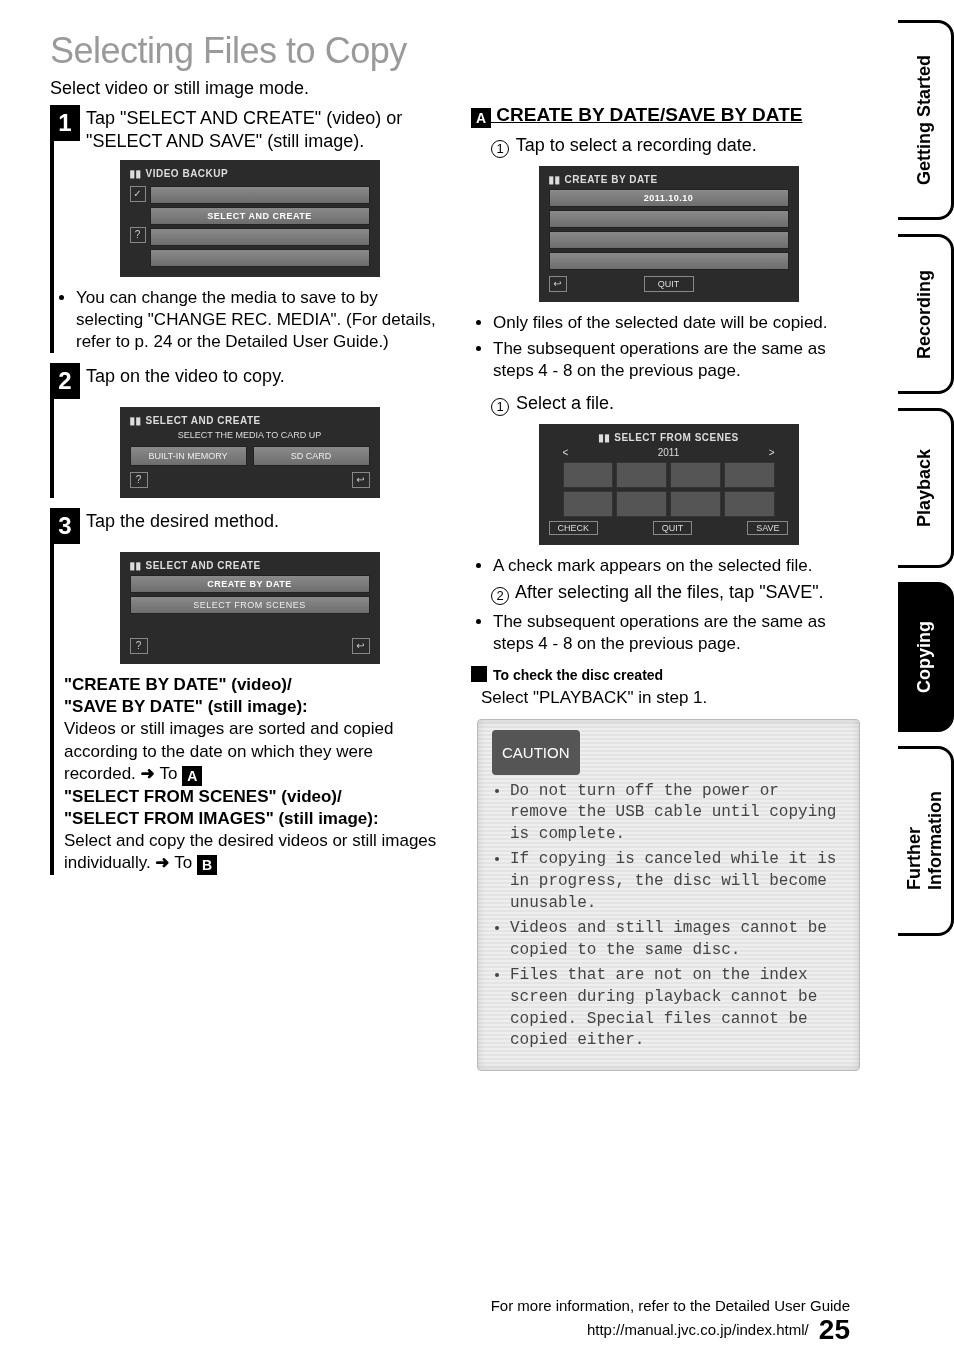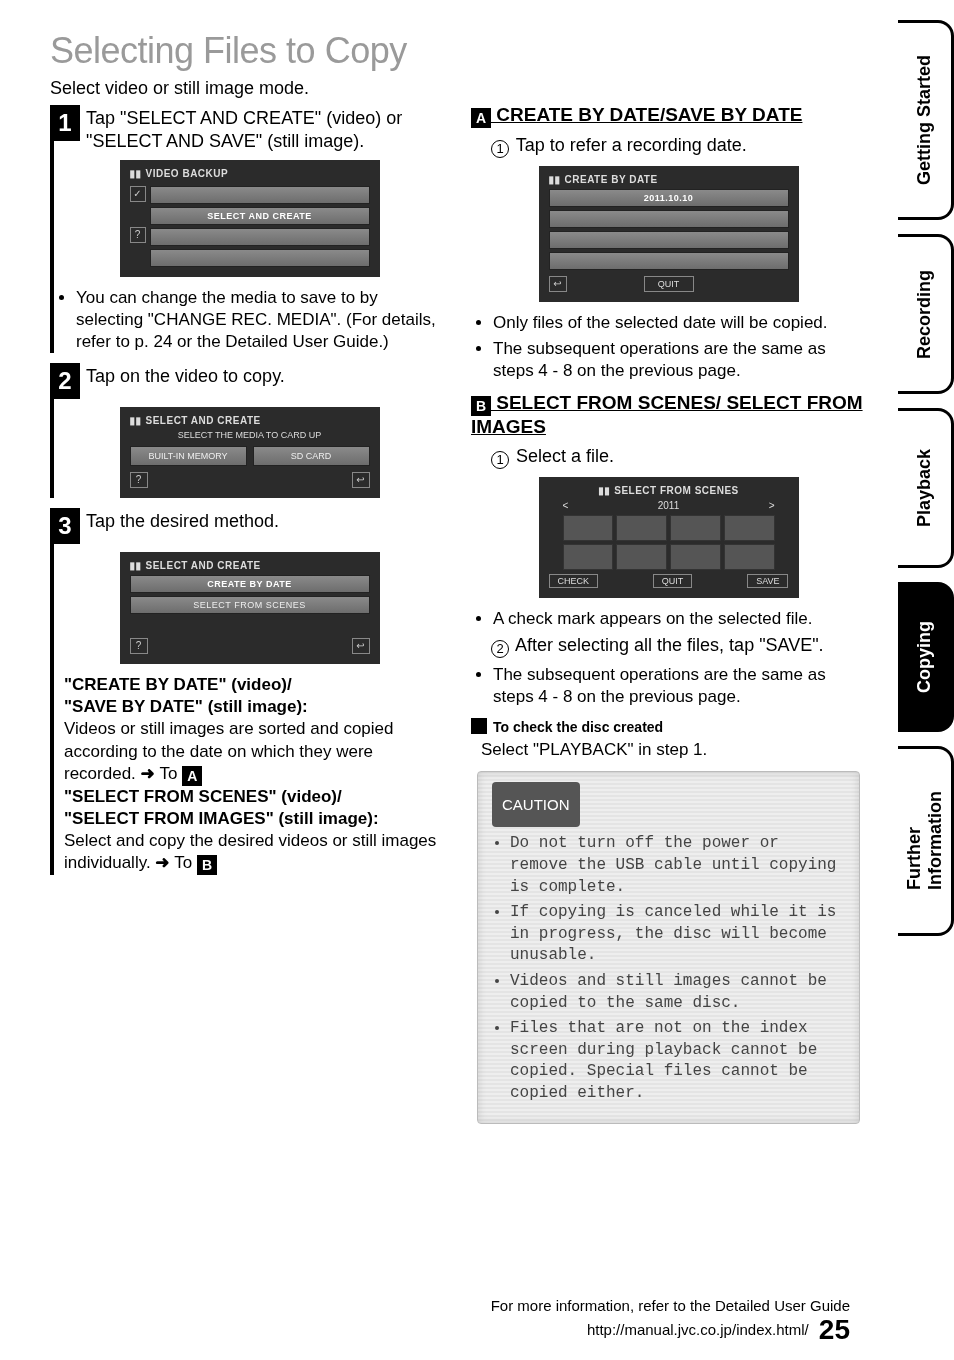--- a/index.html
+++ b/index.html
@@ -228,42 +228,41 @@
         <span class="bold">"SELECT FROM SCENES" (video)/</span><br>
         <span class="bold">"SELECT FROM IMAGES" (still image):</span><br>
         <span>Select and copy the desired videos or still images individually. </span><span class="arrow"></span><span>To</span> <span class="blackbox">B</span>
       </div>
     </div>
   </div>
 
   <div class="colR" style="padding-top:70px">
 
     <div class="secthdr"><span class="blackbox">A</span><span> CREATE BY DATE/SAVE BY DATE</span></div>
-    <div class="sub"><span class="circnum">1</span> <span>Tap to refer a recording date.</span></div>
+    <div class="sub"><span class="circnum">1</span> <span>Tap to select a recording date.</span></div>
     <div class="lcd">
       <div class="lcdtitle">
           <span class="camicon">▮▮</span>
           <span>CREATE BY DATE</span>
         </div>
       <div class="row sel" style="margin-left:0">2011.10.10</div>
       <div class="row" style="margin-left:0"></div>
       <div class="row" style="margin-left:0"></div>
       <div class="row" style="margin-left:0"></div>
       <div class="footer">
         <div class="footicon">↩</div>
         <div class="quit">QUIT</div>
         <div style="width:18px"></div>
       </div>
     </div>
     <ul class="bullets">
       <li>Only files of the selected date will be copied.</li>
       <li>The subsequent operations are the same as steps 4 - 8 on the previous page.</li>
     </ul>
 
-    <div class="secthdr"><span class="blackbox">B</span><span> SELECT FROM SCENES/ SELECT FROM IMAGES</span></div>
     <div class="sub"><span class="circnum">1</span> <span>Select a file.</span></div>
     <div class="lcd thumbs">
       <div class="lcdtitle" style="justify-content:center">
           <span class="camicon">▮▮</span>
           <span>SELECT FROM SCENES</span>
         </div>
       <div class="yearbar">
           <span>&lt;</span>
           <span>2011</span>
           <span>&gt;</span>

